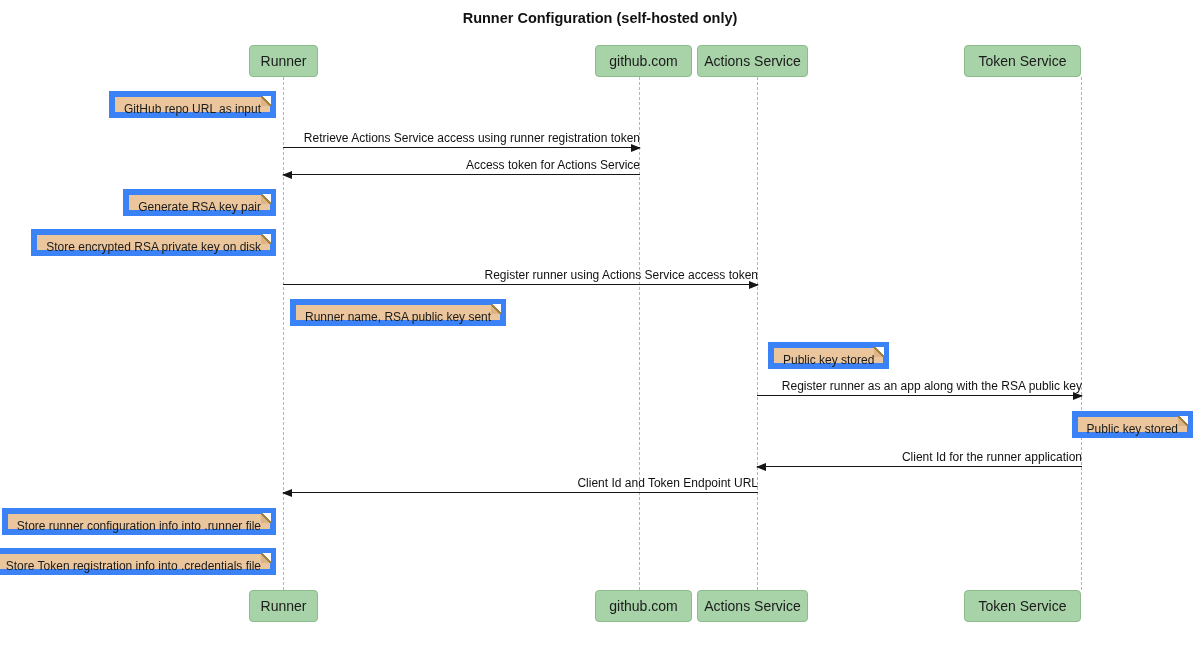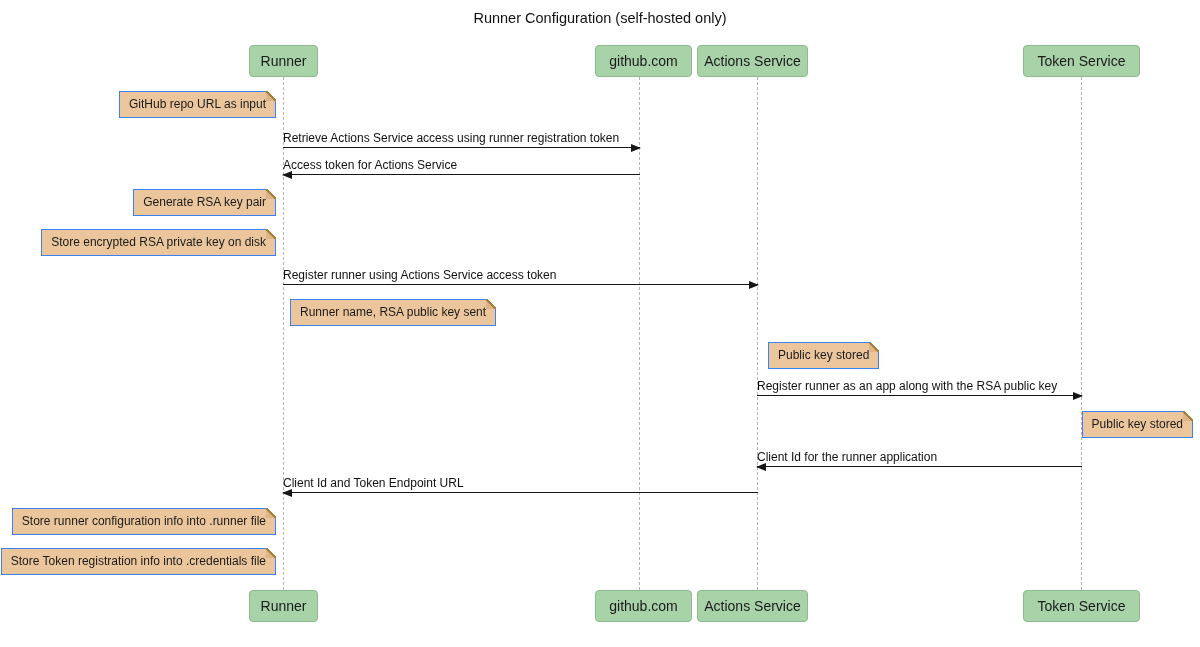--- a/index.html
+++ b/index.html
@@ -1,50 +1,50 @@
 <!DOCTYPE html>
 <html><head>
 <meta charset="utf-8">
 <style>
   html,body{margin:0;padding:0;background:#ffffff;}
   .diagram{position:relative;width:1200px;height:647px;background:#ffffff;
     font-family:"Liberation Sans", sans-serif;color:#191919;overflow:hidden;}
 
   .title{position:absolute;top:10px;left:0;width:100%;text-align:center;
-    font-size:14.5px;font-weight:normal;color:#111;}
+    font-size:14.5px;font-weight:bold;color:#111;}
 
   .actor{position:absolute;height:32px;background:#A8D2A8;border:1px solid #8CBB8C;
     border-radius:4px;box-sizing:border-box;display:flex;align-items:center;
     justify-content:center;font-size:14px;color:#1b1b1b;}
   .top{top:45px}.bottom{top:590px}
   .a0{left:249px;width:69px}
   .a1{left:595px;width:97px}
   .a2{left:697px;width:111px}
-  .a3{left:1023px;width:117px}
+  .a3{left:964px;width:117px}
 
   .lifeline{position:absolute;top:77px;height:513px;width:0;border-left:1px dashed #B3B3B3;}
   .l0{left:283px}.l1{left:639px}.l2{left:757px}.l3{left:1081px}
 
   .msg{position:absolute;height:17px;}
   .m0{left:283px;top:131px;width:357px}
   .m1{left:283px;top:158px;width:357px}
   .m2{left:283px;top:268px;width:475px}
   .m3{left:757px;top:379px;width:325px}
   .m4{left:757px;top:450px;width:325px}
   .m5{left:283px;top:476px;width:475px}
-  .msg-label{position:absolute;left:0;right:0;bottom:3px;text-align:left;
+  .msg-label{position:absolute;left:0;right:0;bottom:3px;text-align:right;
     font-size:12px;line-height:13px;white-space:nowrap;color:#111;}
   .msg-line{position:absolute;left:0;right:0;bottom:0;border-top:1px solid #161616;}
   .head{position:absolute;bottom:-4px;width:0;height:0;
     border-top:4px solid transparent;border-bottom:4px solid transparent;}
   .head.right{right:-1px;border-left:10px solid #161616;}
   .head.left{left:-1px;border-right:10px solid #161616;}
 
   .note{position:absolute;height:27px;box-sizing:border-box;background:#EBC69C;
-    border:1px solid #3b82f6;font-size:12px;line-height:25px;padding:0 9px;
+    border:6px solid #3b82f6;font-size:12px;line-height:25px;padding:0 9px;
     white-space:nowrap;color:#1b1b1b;}
   .note::after{content:'';position:absolute;top:-1px;right:-1px;width:10px;height:10px;
     background:linear-gradient(to bottom left,#ffffff 44%,#A5803D 44%,#A5803D 58%,#DDB486 58%);}
   .n0{right:924px;top:91px}
   .n1{right:924px;top:189px}
   .n2{right:924px;top:229px}
   .n3{left:290px;top:299px}
   .n4{left:768px;top:342px}
   .n5{right:7px;top:411px}
   .n6{right:924px;top:508px}

